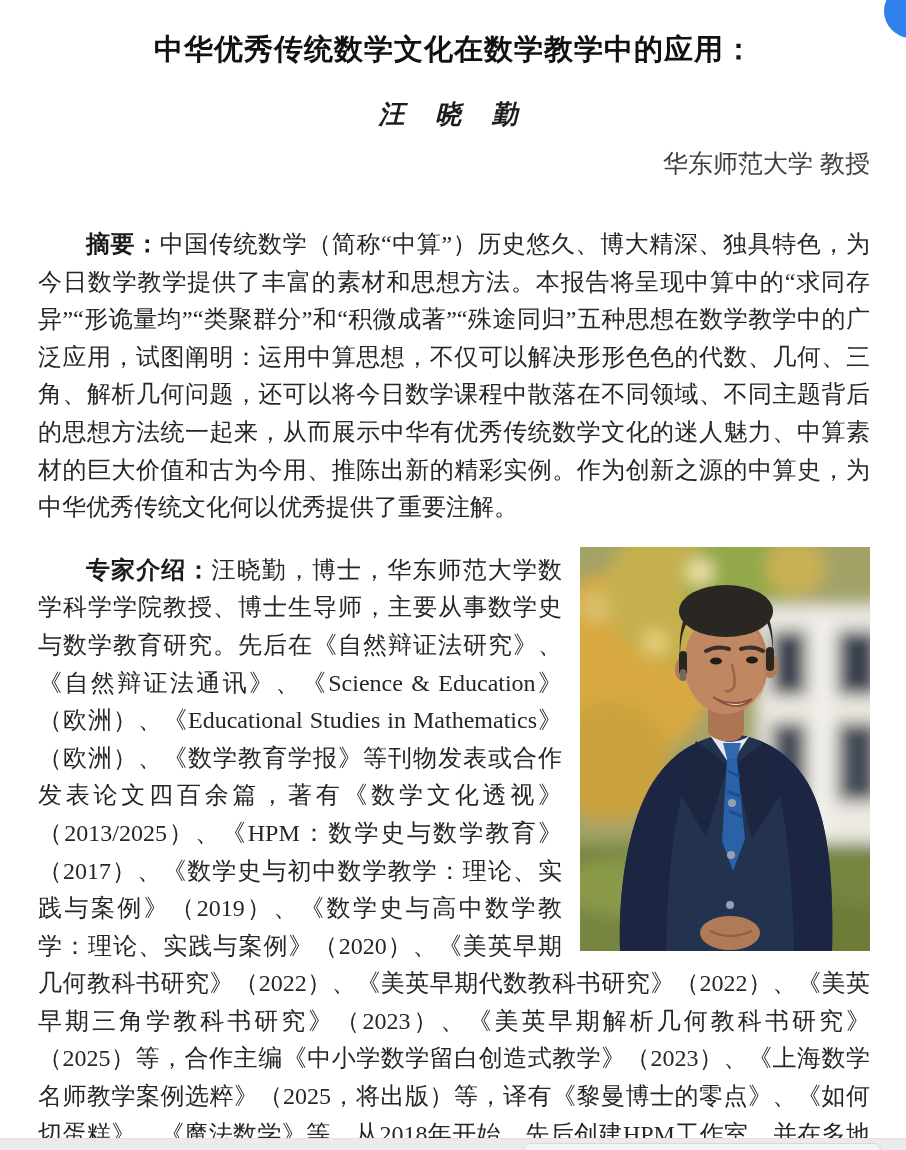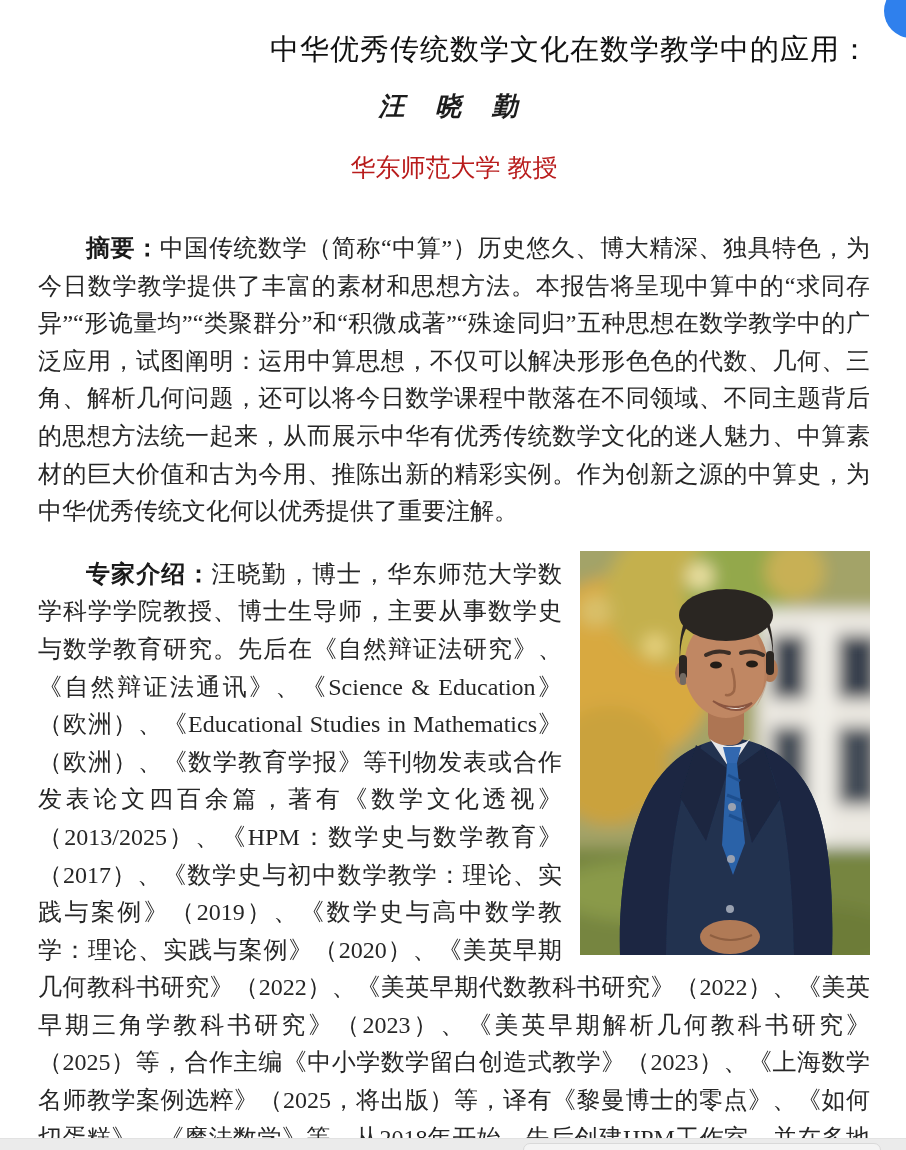--- a/index.html
+++ b/index.html
@@ -8,45 +8,45 @@
     background:#ffffff;
     position:relative;
     overflow:hidden;
     font-family:"Liberation Serif","DejaVu Serif",serif;
     color:#262626;
   }
   .page{
     padding:24px 36px 0 38px;
   }
   .title-line{
-    text-align:right;
+    text-align:center;
     font-family:"Liberation Sans","DejaVu Sans",sans-serif;
-    font-weight:normal;
+    font-weight:bold;
     font-size:29px;
     line-height:51px;
     color:#111;
     letter-spacing:1px;
   }
   .author{
     text-align:center;
     font-size:26px;
     line-height:40px;
-    margin-top:12px;
+    margin-top:20px;
     font-weight:bold;
     font-style:italic;
     letter-spacing:12px;
     color:#1c1c1c;
   }
   .affiliation{
-    text-align:center;
+    text-align:right;
     font-family:"Liberation Sans","DejaVu Sans",sans-serif;
     font-size:25px;
     line-height:40px;
-    margin-top:20px;
-    color:#b91c1c;
+    margin-top:8px;
+    color:#404040;
     font-weight:400;
   }
   .abstract{
     margin-top:42px;
     font-size:24px;
     line-height:37.6px;
     text-align:justify;
     text-indent:48px;
   }
   .intro{

